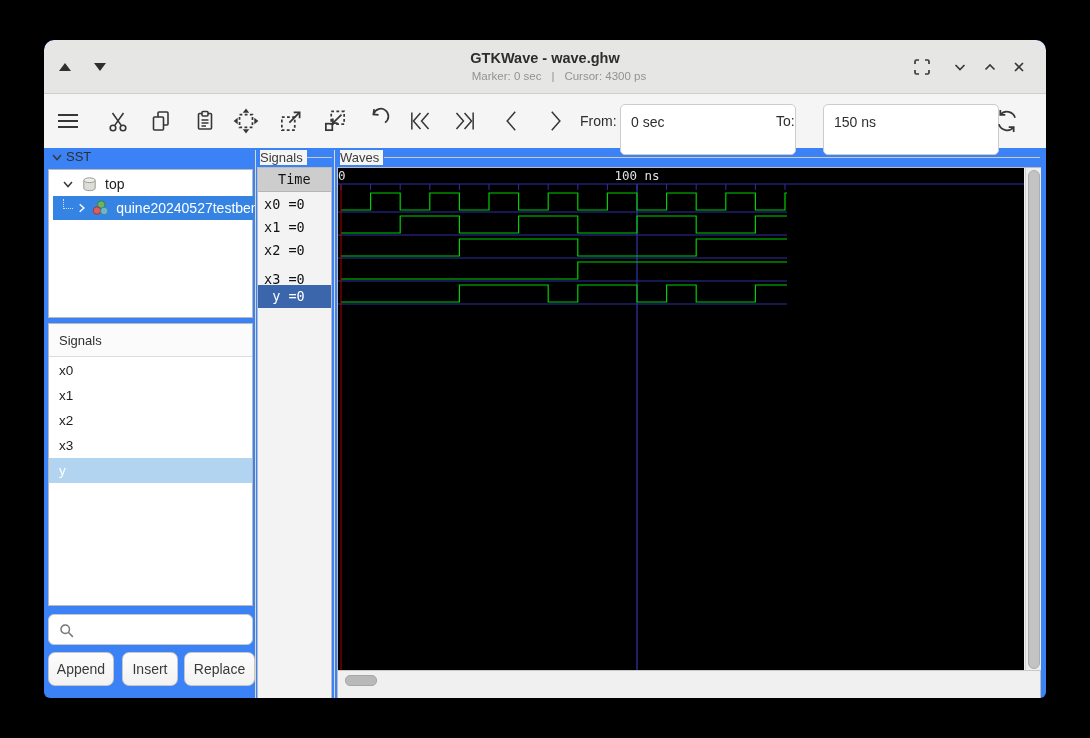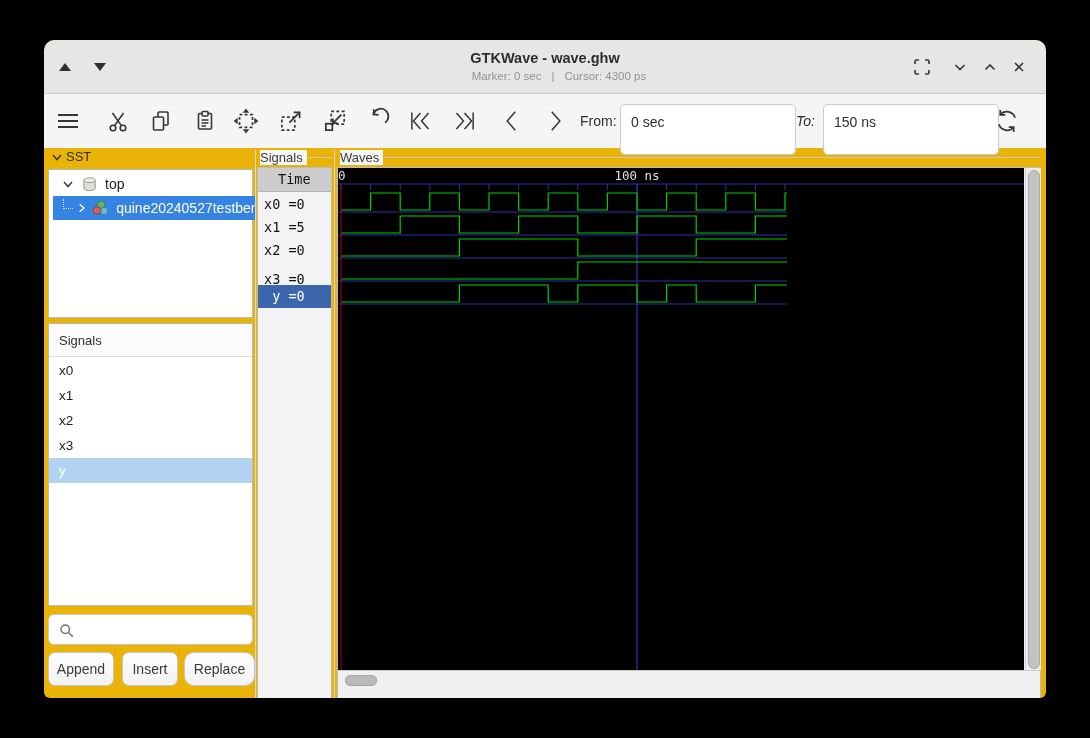--- a/index.html
+++ b/index.html
@@ -1,18 +1,18 @@
 <!DOCTYPE html>
 <html><head>
 <meta charset="utf-8">
 <style>
   html,body{margin:0;padding:0;}
   body{width:1090px;height:738px;background:#000;position:relative;overflow:hidden;
        font-family:"Liberation Sans",sans-serif;-webkit-font-smoothing:antialiased;}
-  .window{position:absolute;left:44px;top:40px;width:1002px;height:658px;background:#eab308;
+  .window{position:absolute;left:44px;top:40px;width:1002px;height:658px;background:#3b82f6;
           border-radius:10px 10px 6px 6px;overflow:hidden;box-shadow:0 2px 14px rgba(0,0,0,.55);}
   
   .titlebar{position:absolute;left:0;top:0;width:1002px;height:53px;background:#e6e6e5;
             border-bottom:1px solid #cecece;border-radius:10px 10px 0 0;}
   .tb-title{position:absolute;left:0;right:0;top:10px;text-align:center;font-size:14.5px;
             font-weight:bold;color:#2d2d2d;}
   .tb-sub{position:absolute;left:0;right:0;top:30px;text-align:center;font-size:11.5px;color:#929292;padding-left:28px;}
   .tb-sub span{margin:0 5px;}
   .tb-btn{position:absolute;top:14px;width:26px;height:26px;display:flex;align-items:center;
           justify-content:center;border-radius:5px;cursor:default;}
@@ -189,21 +189,21 @@
         <path d="M16 4.5 L8.5 13 L16 21.5"></path>
         </svg>
     </div>
     <div class="tool" style="left:495px;">
       <svg width="28" height="28" viewBox="0 0 26 26" style="stroke-width:1.4;">
         <path d="M10 4.5 L17.5 13 L10 21.5"></path>
         </svg>
     </div>
     <div class="tb-label" style="left:536px;">From:</div>
     <input class="tb-input" style="left: 576px;" value="0 sec">
-    <div class="tb-label" style="left:752px;font-style:italic;">To:</div>
+    <div class="tb-label" style="left:732px;">To:</div>
     <input class="tb-input" style="left: 779px;" value="150 ns">
     <div class="tool" style="left:947px;">
       <svg width="28" height="28" viewBox="0 0 26 26">
         <path d="M20.5 10 A8 8 0 0 0 6.8 7.2"></path>
           <path d="M6.8 2.8 L6.8 7.4 L11.4 7.4"></path>
         <path d="M5.5 16 A8 8 0 0 0 19.2 18.8"></path>
           <path d="M19.2 23.2 L19.2 18.6 L14.6 18.6"></path>
         </svg>
     </div>
   </div>
@@ -251,30 +251,30 @@
 
   <div class="search">
     <svg width="17" height="17" viewBox="0 0 20 20" style="position:absolute;left:9px;top:7px;stroke:#757575;fill:none;stroke-width:1.7;">
       <circle cx="8.5" cy="8.5" r="5"></circle>
         <path d="M12.4 12.4 L17.5 17.5"></path>
       </svg>
     <input value="" style="">
   </div>
   <div class="btn" style="left:4px;width:66px;">Append</div>
   <div class="btn" style="left:78px;width:56px;">Insert</div>
-  <div class="btn" style="left:140px;width:71px;border-radius:10px;">Replace</div>
+  <div class="btn" style="left:140px;width:71px;">Replace</div>
 
   <div class="pane-sep" style="left:211px;top:110px;height:580px;"></div>
 
   <div class="frame-label" style="left:216px;top:110px;">Signals</div>
   <div class="frame-line" style="left:263px;top:117px;width:25px;"></div>
   <div class="midbox">
     <div class="time-head">Time</div>
     <div class="time-row" style="top:25px;">x0 =0</div>
-    <div class="time-row" style="top:48px;">x1 =5</div>
+    <div class="time-row" style="top:48px;">x1 =0</div>
     <div class="time-row" style="top:71px;">x2 =0</div>
     <div class="time-row" style="top:100px;">x3 =0</div>
     <div class="time-row sel" style="top:117px;"> y =0</div>
 
   </div>
 
   <div class="pane-sep" style="left:290px;top:110px;height:580px;"></div>
 
   <div class="frame-label" style="left:296px;top:110px;">Waves</div>
   <div class="frame-line" style="left:340px;top:117px;width:656px;"></div>

